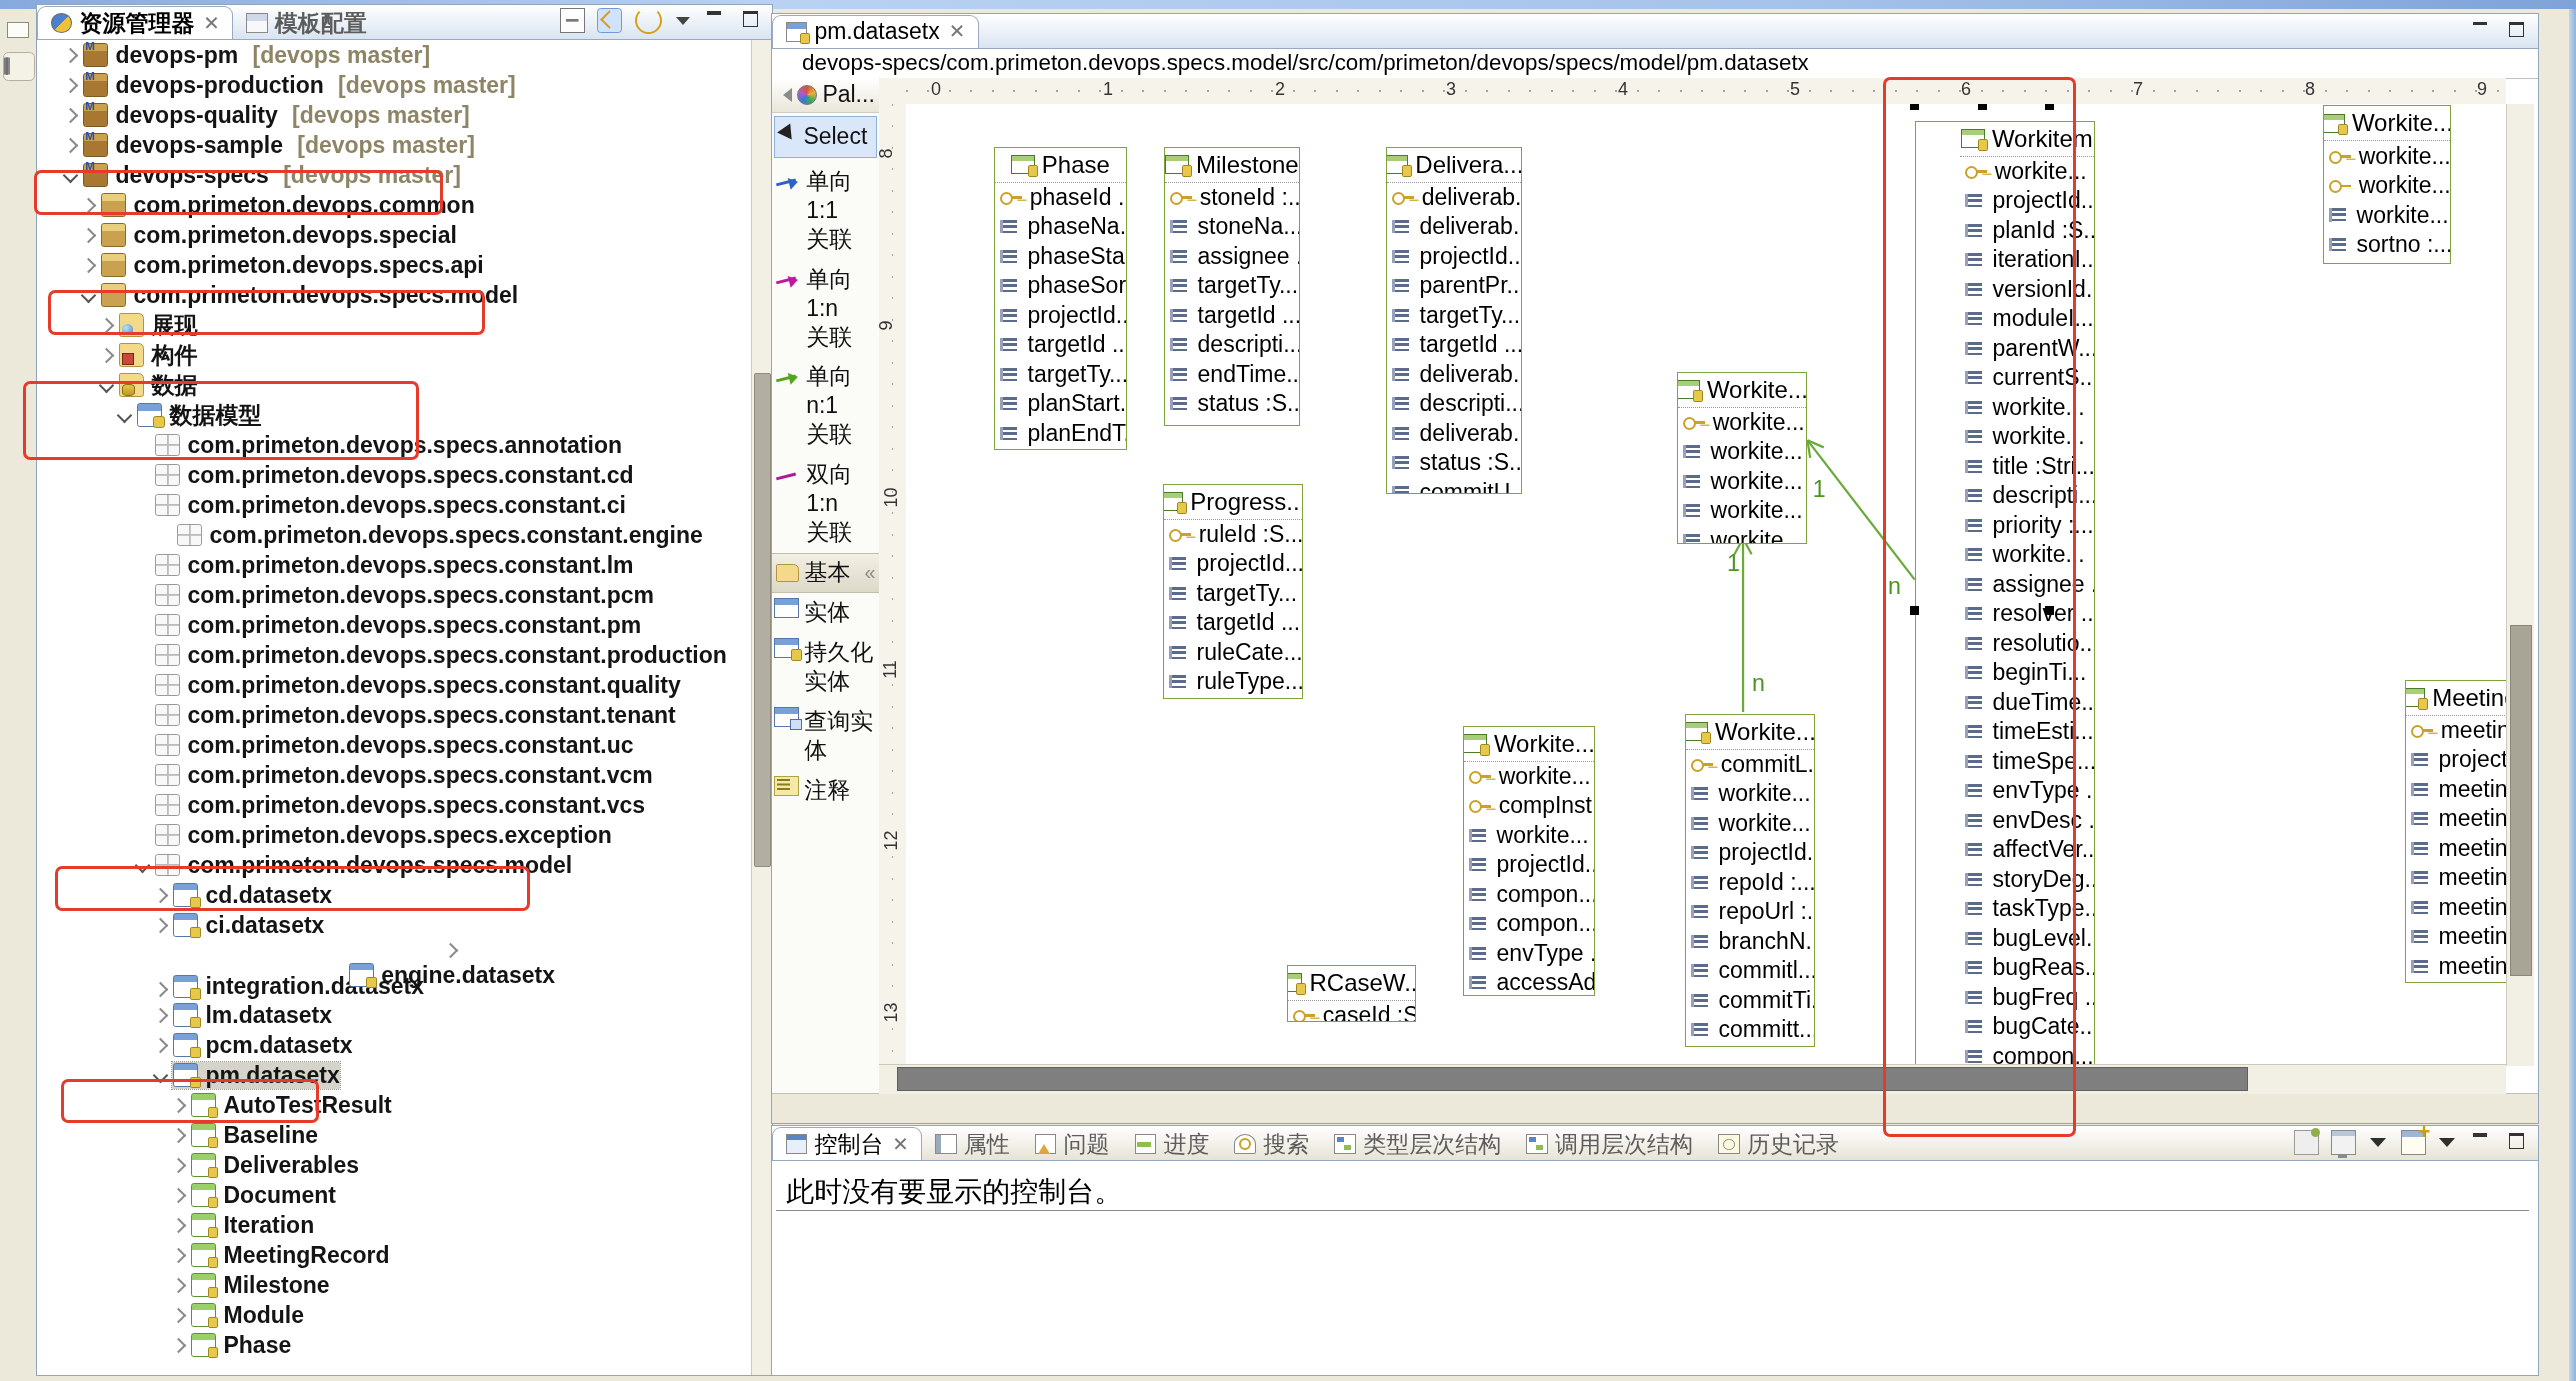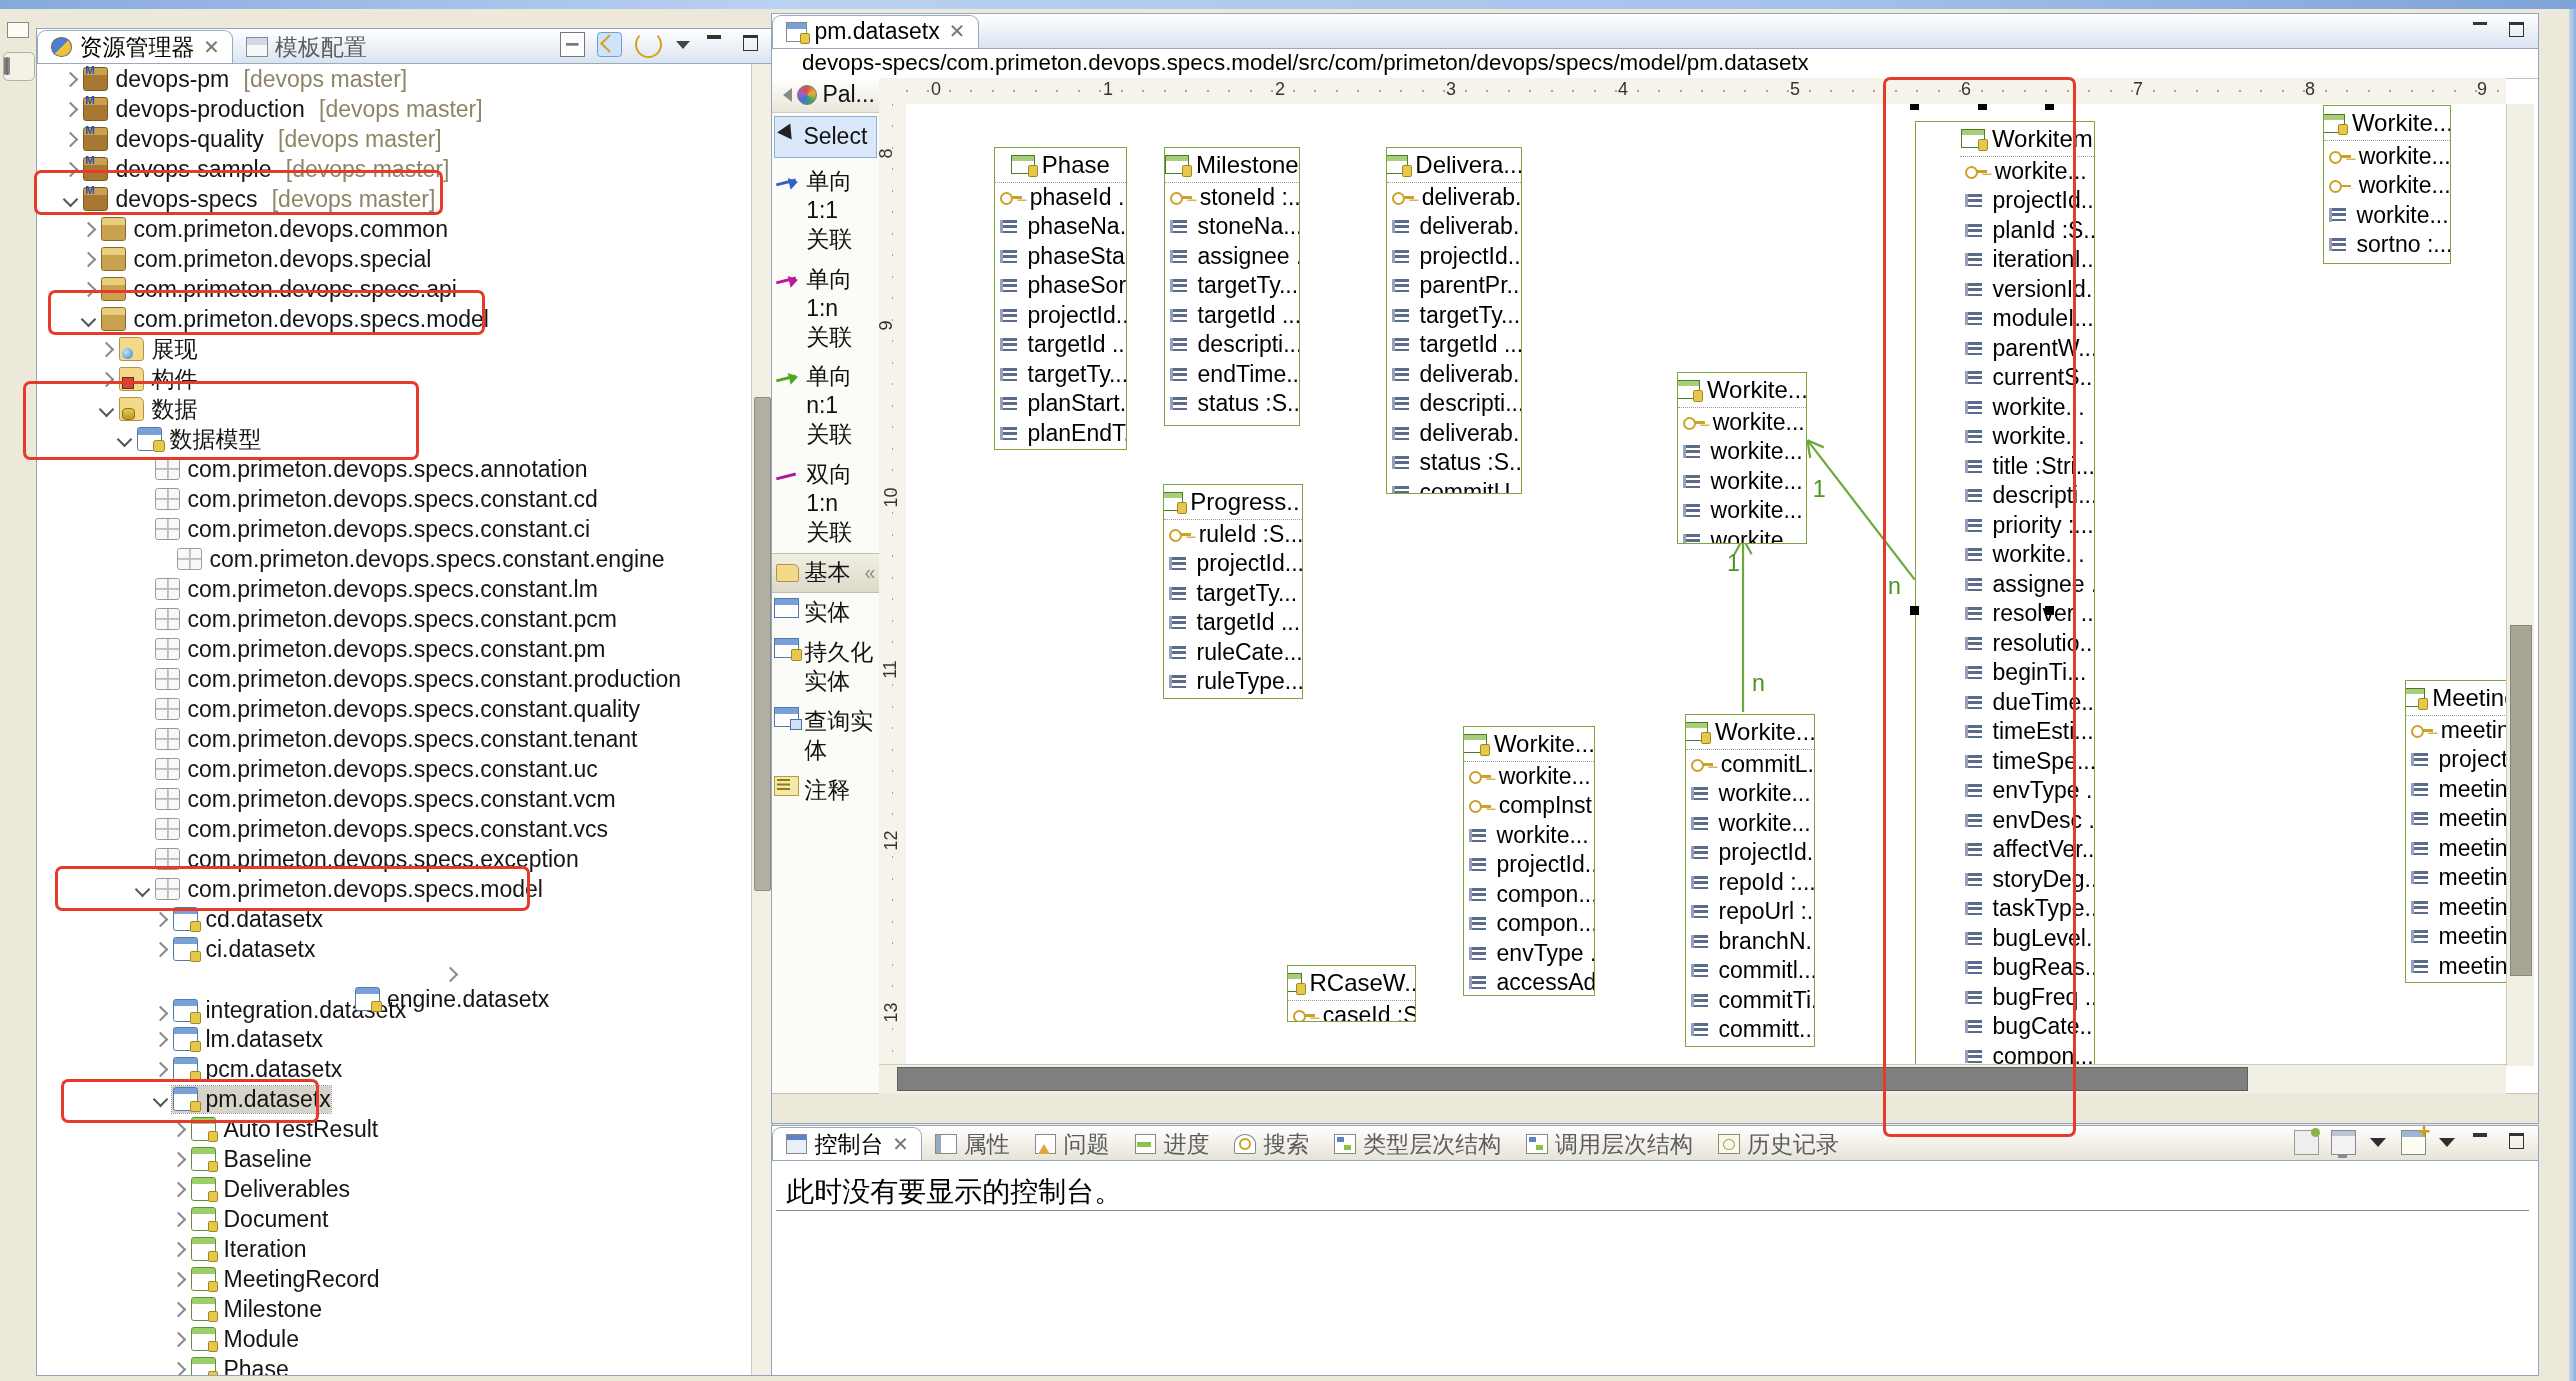--- a/index.html
+++ b/index.html
@@ -22,21 +22,21 @@
   .i-editor-window{border:1.8px solid #7d7d7d;background:linear-gradient(#9db6d8 0 6.3px,#f5f5f5 6.3px);}
   .i-database{background:linear-gradient(#cfcfcf,#8f8f8f);border-radius:7.2px/4.5px;border:0.9px solid #6f6f6f;}
   .i-eos-sphere{border-radius:50%;background:conic-gradient(#e8b13a,#d94f3a,#7a55c0,#3a77d9,#3aa85c,#e8b13a);}
   .i-hierarchy{background:
      linear-gradient(#5b84c4 0 0) 1.8px 1.8px/8px 6.3px no-repeat,
      linear-gradient(#5b84c4 0 0) 1.8px 12.5px/8px 6.3px no-repeat,
      linear-gradient(#e0a63c 0 0) 11.6px 7.2px/8px 6.3px no-repeat,#fff;border:0.9px solid #888;}
 
   
   .panel{position:absolute;background:#fff;border:0.9px solid #93a4bd;}
-  .explorer{left:36px;top:28px;width:735px;bottom:5.4px;}
+  .explorer{left:36px;top:4px;width:735px;bottom:5.4px;font-weight:bold;}
   .editor{left:771px;top:12.5px;width:1766px;height:1109px;}
   .console{left:771px;top:1125px;width:1766px;bottom:5.4px;}
 
   .tabbar{position:absolute;left:0;top:0;right:0;height:34px;
     background:linear-gradient(#ffffff,#d9e4f1);border-bottom:0.9px solid #98aac2;display:flex;align-items:flex-end;}
   .tab{display:flex;align-items:center;gap:7.2px;height:32px;padding:0 12.5px;font-size:23px;color:#5c5c5c;
     border-radius:9px 9px 0 0;}
   .tab.active{background:#fff;border:0.9px solid #98aac2;border-bottom:none;color:#000;}
   .tab .close{font-size:19.7px;color:#777;margin-left:1.8px;}
   .tab-ico{width:19.7px;height:18px;border:0.9px solid #888;}

